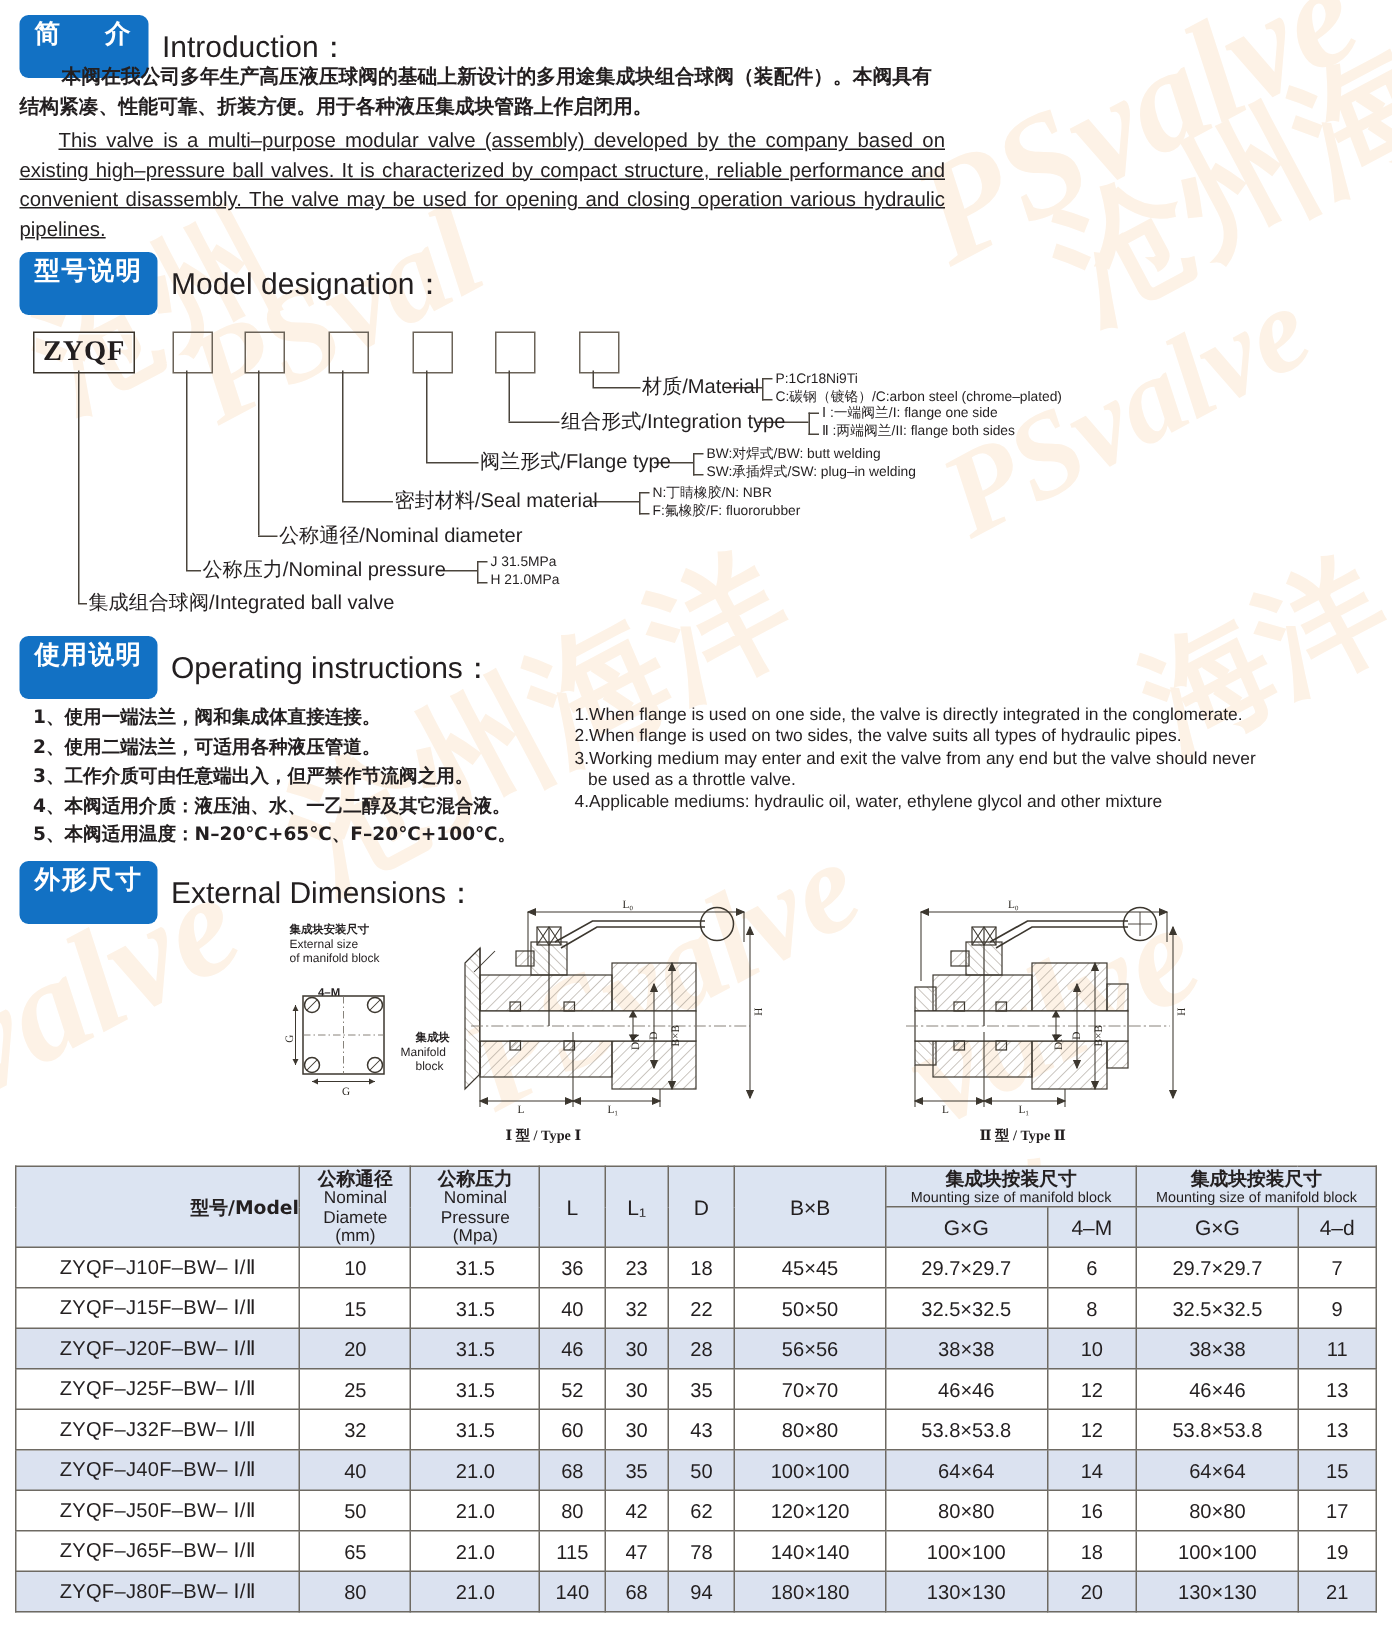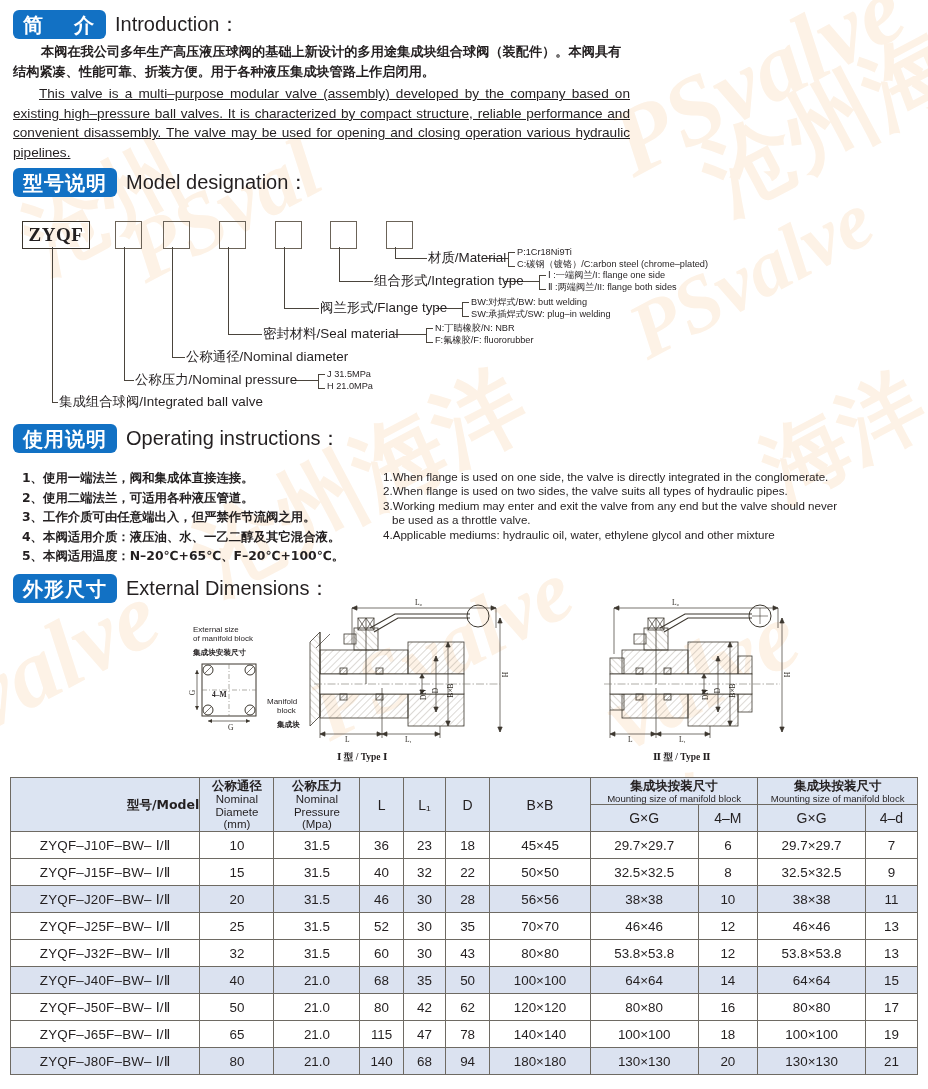--- a/index.html
+++ b/index.html
@@ -17,21 +17,21 @@
   .wm.lat{font-family:"Liberation Serif","DejaVu Serif",serif;font-style:italic;}
   .wm.cjk{font-family:"DejaVu Sans",sans-serif;}
 
   .page{position:relative;z-index:2;width:928px;height:1089px;}
 
   
   .sec{display:flex;align-items:center;gap:9px;}
   .badge{
     background:#1271c4;color:#fff;border-radius:6px;
     font-family:"DejaVu Sans",sans-serif;font-weight:bold;
-    font-size:20px;line-height:1;padding:5px 10px 4px 10px;
+    font-size:17px;line-height:1;padding:5px 10px 20px 10px;
     letter-spacing:1px;white-space:nowrap;
   }
   .badge.wide{letter-spacing:12px;padding-right:0px;text-indent:0;}
   .sec-en{font-size:20px;color:#231f20;white-space:nowrap;}
 
   
   #intro{position:absolute;left:13px;top:10px;}
   .intro-body{position:absolute;left:13px;top:42px;width:617px;}
   .cn-p{font-family:"DejaVu Sans",sans-serif;font-weight:bold;font-size:13.2px;line-height:20px;text-indent:28px;margin:0;}
   .en-p{font-size:13.6px;line-height:19.5px;text-indent:26px;margin:2px 0 0 0;text-align:justify;text-decoration:underline;}
@@ -57,21 +57,21 @@
   .ops-cn{position:absolute;left:22px;top:468px;width:360px;}
   .ops-cn div{font-family:"DejaVu Sans",sans-serif;font-weight:bold;font-size:12.4px;line-height:19.6px;white-space:nowrap;}
   .ops-en{position:absolute;left:383px;top:470px;width:540px;}
   .ops-en div{font-size:11.6px;line-height:14.4px;}
   .ops-en div.cont{padding-left:9px;}
 
   
   #dim-sec{position:absolute;left:13px;top:574px;}
   .draw{position:absolute;top:600px;}
   .dtxt{position:absolute;white-space:nowrap;font-size:8px;line-height:9.6px;color:#231f20;}
-  .dtxt.b{font-family:Liberation Serif, serif;font-weight:bold;font-size:7.6px;margin-top:33px;}
+  .dtxt.b{font-family:Liberation Sans, sans-serif;font-weight:bold;font-size:7.6px;}
   .dlbl{position:absolute;font-size:7.5px;font-family:"Liberation Serif",serif;color:#2b2721;white-space:nowrap;}
   .tname{position:absolute;font-family:"Liberation Serif","DejaVu Serif",serif;font-weight:bold;font-size:9.5px;white-space:nowrap;}
 
   
   table.spec{
     position:absolute;left:10px;top:777px;width:908px;
     border-collapse:collapse;
     font-size:13px;
   }
   table.spec th,table.spec td{

